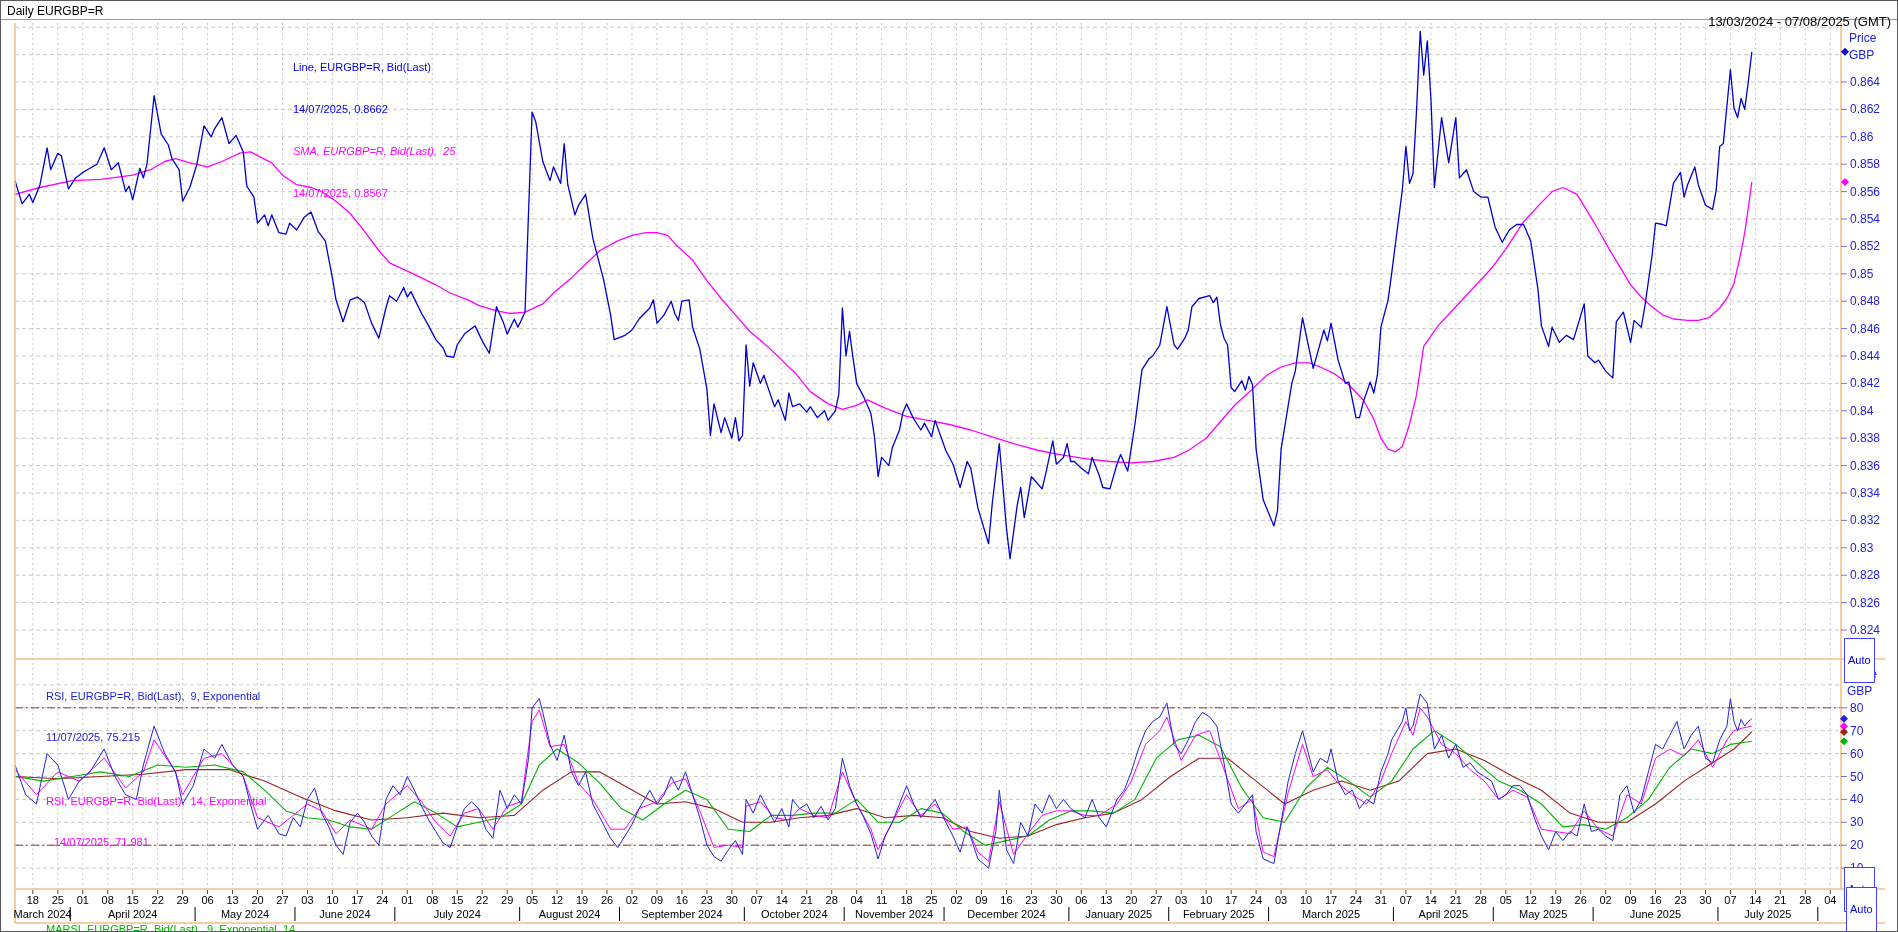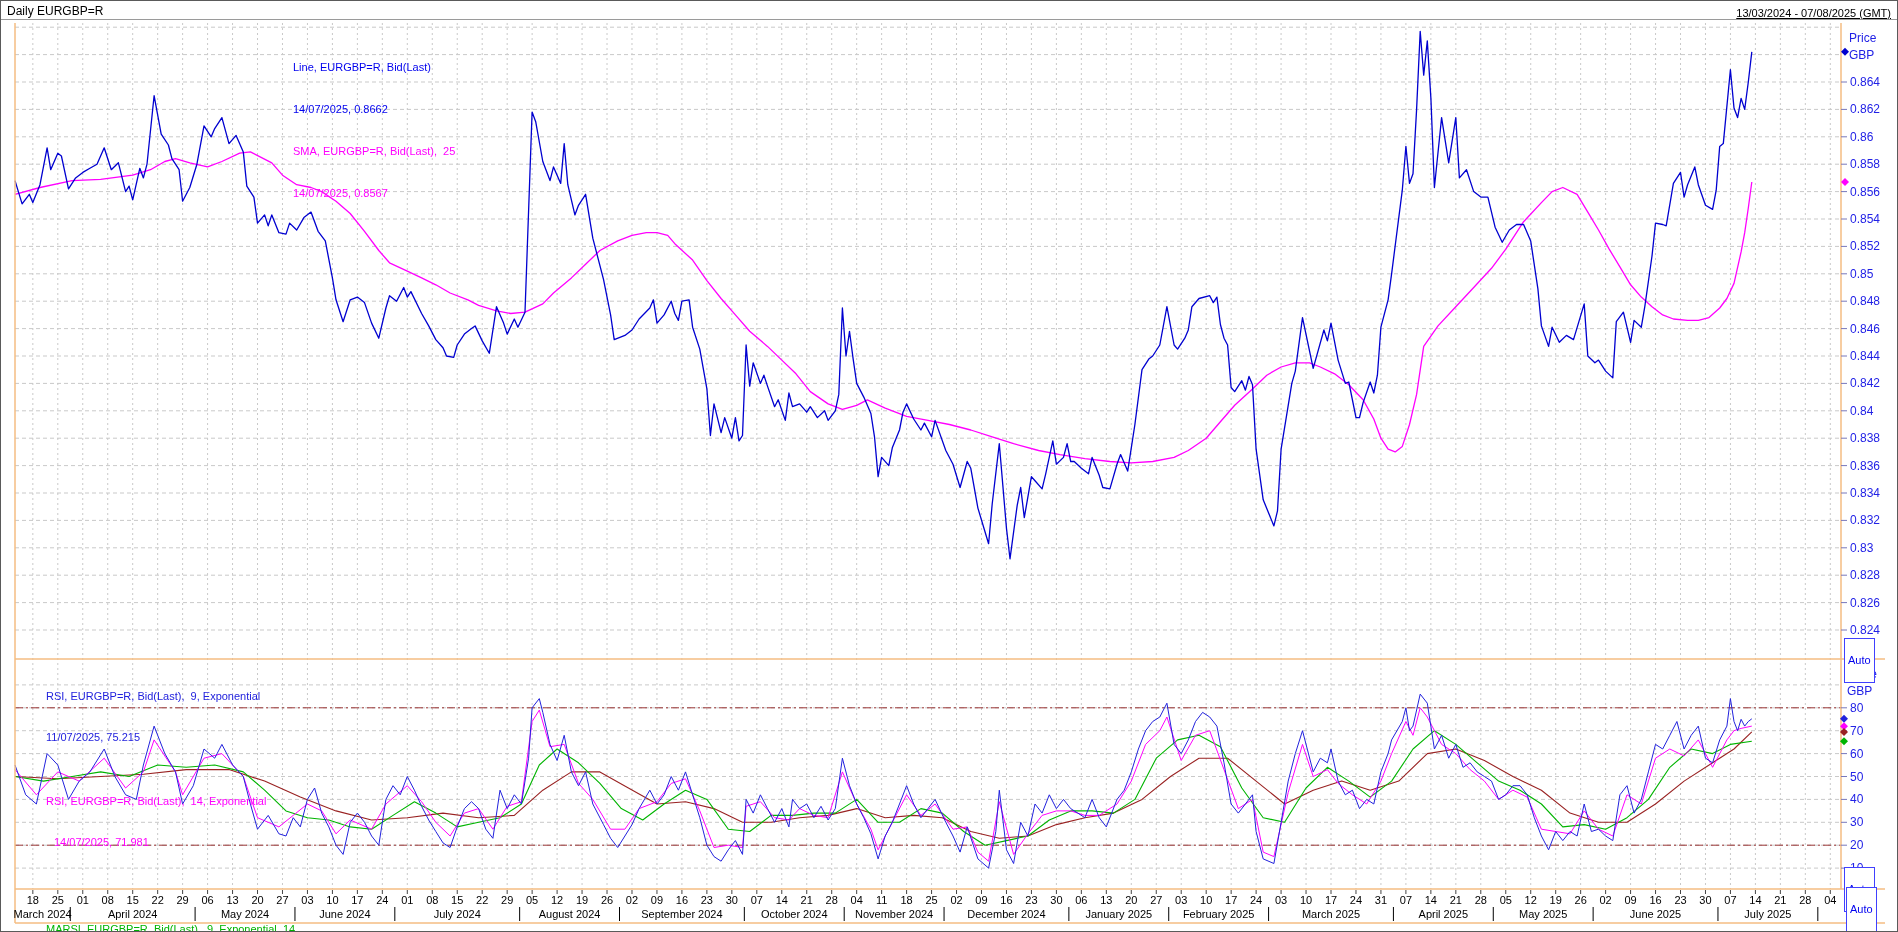--- a/index.html
+++ b/index.html
@@ -2,21 +2,21 @@
 <html><head>
 <meta charset="utf-8">
 <style>
   html,body{margin:0;padding:0;}
   body{width:1898px;height:932px;position:relative;background:#ffffff;
        font-family:"Liberation Sans",sans-serif;overflow:hidden;
        box-sizing:border-box;border:1px solid #5a5a5a;}
   .titlebar{position:absolute;top:0;left:0;width:100%;height:18px;
             border-bottom:1px solid #9a9a9a;background:#ffffff;z-index:5;}
   .titlebar .title{position:absolute;left:6px;top:3px;font-size:12px;color:#000;}
-  .titlebar .range{position:absolute;right:6px;top:6px;font-size:11px;color:#000;text-decoration:underline;}
+  .titlebar .range{position:absolute;right:6px;top:13px;font-size:13px;color:#000;}
   #chart-svg{position:absolute;left:0;top:0;}
   .legend{position:absolute;z-index:4;font-size:11px;line-height:14px;white-space:pre;}
   .legend div{height:14px;}
   .rsi-legend{line-height:13.5px;font-size:11px;}
   .rsi-legend div{height:13.5px;}
   .axis-title{position:absolute;font-size:12px;color:#2222e6;z-index:4;}
   .auto-btn{position:absolute;font-size:11px;color:#0000ee;border:1px solid #4040ff;
             background:#ffffff;padding:15px 3px;height:13px;line-height:13px;z-index:6;cursor:pointer;}
 </style>
 </head>
@@ -388,21 +388,21 @@
     <text x="1542.205078125" y="917" fill="#000000" font-size="11" text-anchor="middle" font-family="Liberation Sans, sans-serif">May 2025</text>
     <line x1="1716.958984375" y1="906" x2="1716.958984375" y2="920" stroke="#000000"></line>
     <text x="1654.546875" y="917" fill="#000000" font-size="11" text-anchor="middle" font-family="Liberation Sans, sans-serif">June 2025</text>
     <line x1="1816.818359375" y1="906" x2="1816.818359375" y2="920" stroke="#000000"></line>
     <text x="1766.888671875" y="917" fill="#000000" font-size="11" text-anchor="middle" font-family="Liberation Sans, sans-serif">July 2025</text>
   </svg>
 
 <div class="legend" style="left:292px;top:31px;">
   <div style="color: rgb(0, 0, 238);">Line, EURGBP=R, Bid(Last)</div>
   <div style="color: rgb(0, 0, 238);">14/07/2025, 0.8662</div>
-  <div style="color: rgb(255, 0, 255);">SMA, EURGBP=R, Bid(Last),  25</div>
+  <div style="color: rgb(255, 0, 255); font-style: italic;">SMA, EURGBP=R, Bid(Last),  25</div>
   <div style="color: rgb(255, 0, 255);">14/07/2025, 0.8567</div>
 </div>
 
 <div class="legend rsi-legend" style="left:45px;top:662px;">
   <div style="color: rgb(34, 34, 221);">RSI, EURGBP=R, Bid(Last),  9, Exponential</div>
   <div style="color: rgb(34, 34, 221);">11/07/2025, 75.215</div>
   <div style="color: rgb(255, 0, 255); margin-top: 24px;">RSI, EURGBP=R, Bid(Last),  14, Exponential</div>
   <div style="color: rgb(255, 0, 255); margin-left: 8px;">14/07/2025, 71.981</div>
   <div style="color: rgb(0, 180, 0); margin-top: 47px;">MARSI, EURGBP=R, Bid(Last),  9, Exponential, 14</div>
   <div style="color: rgb(0, 180, 0);">14/07/2025, 65.365</div>

